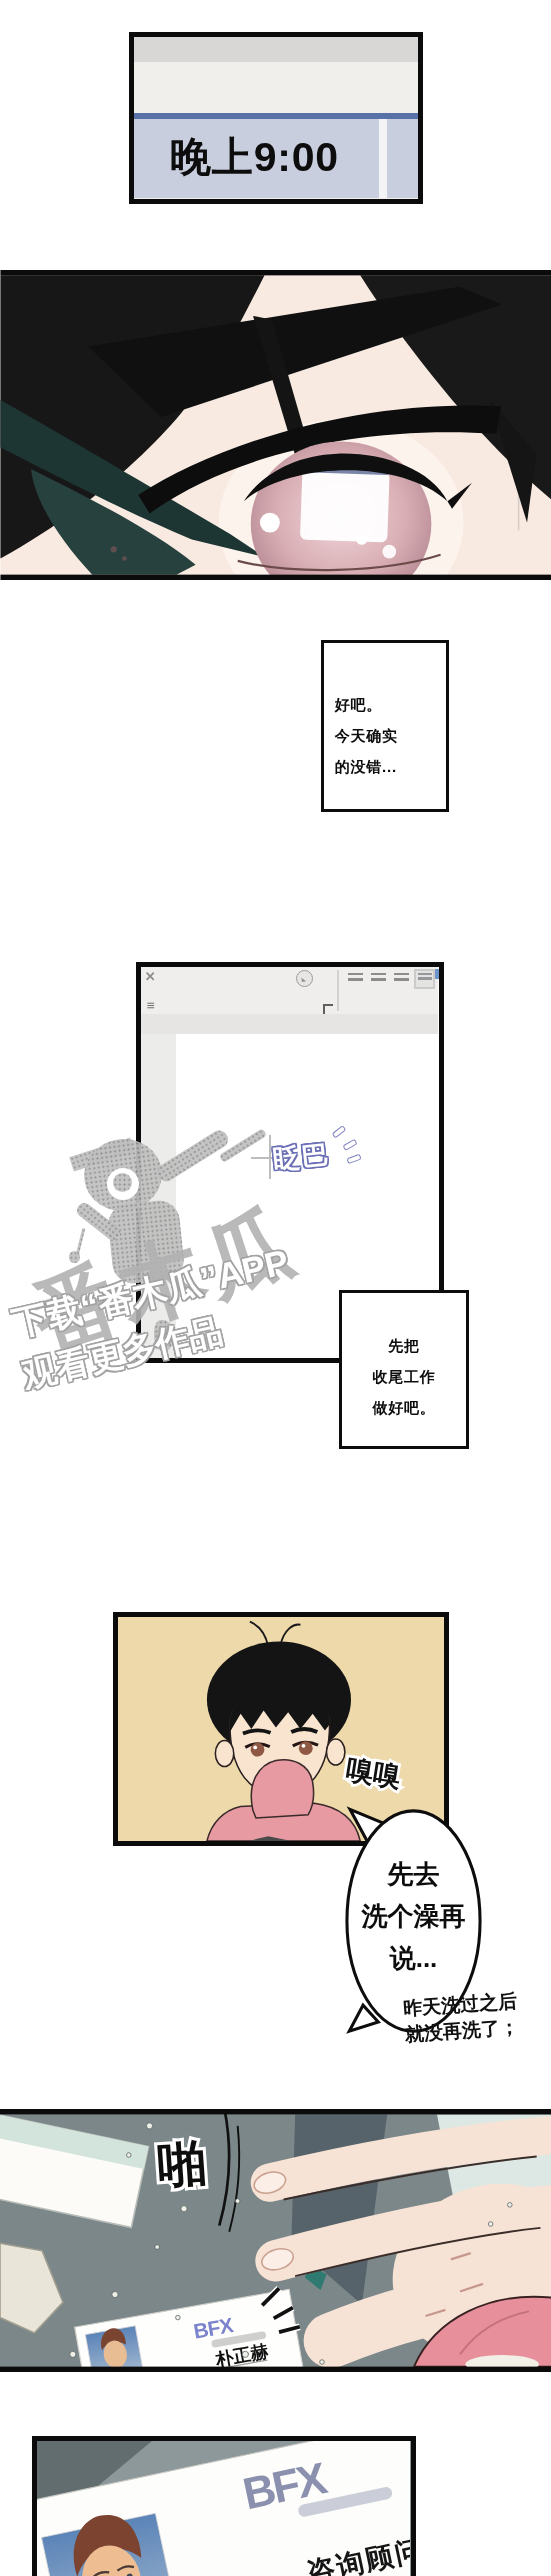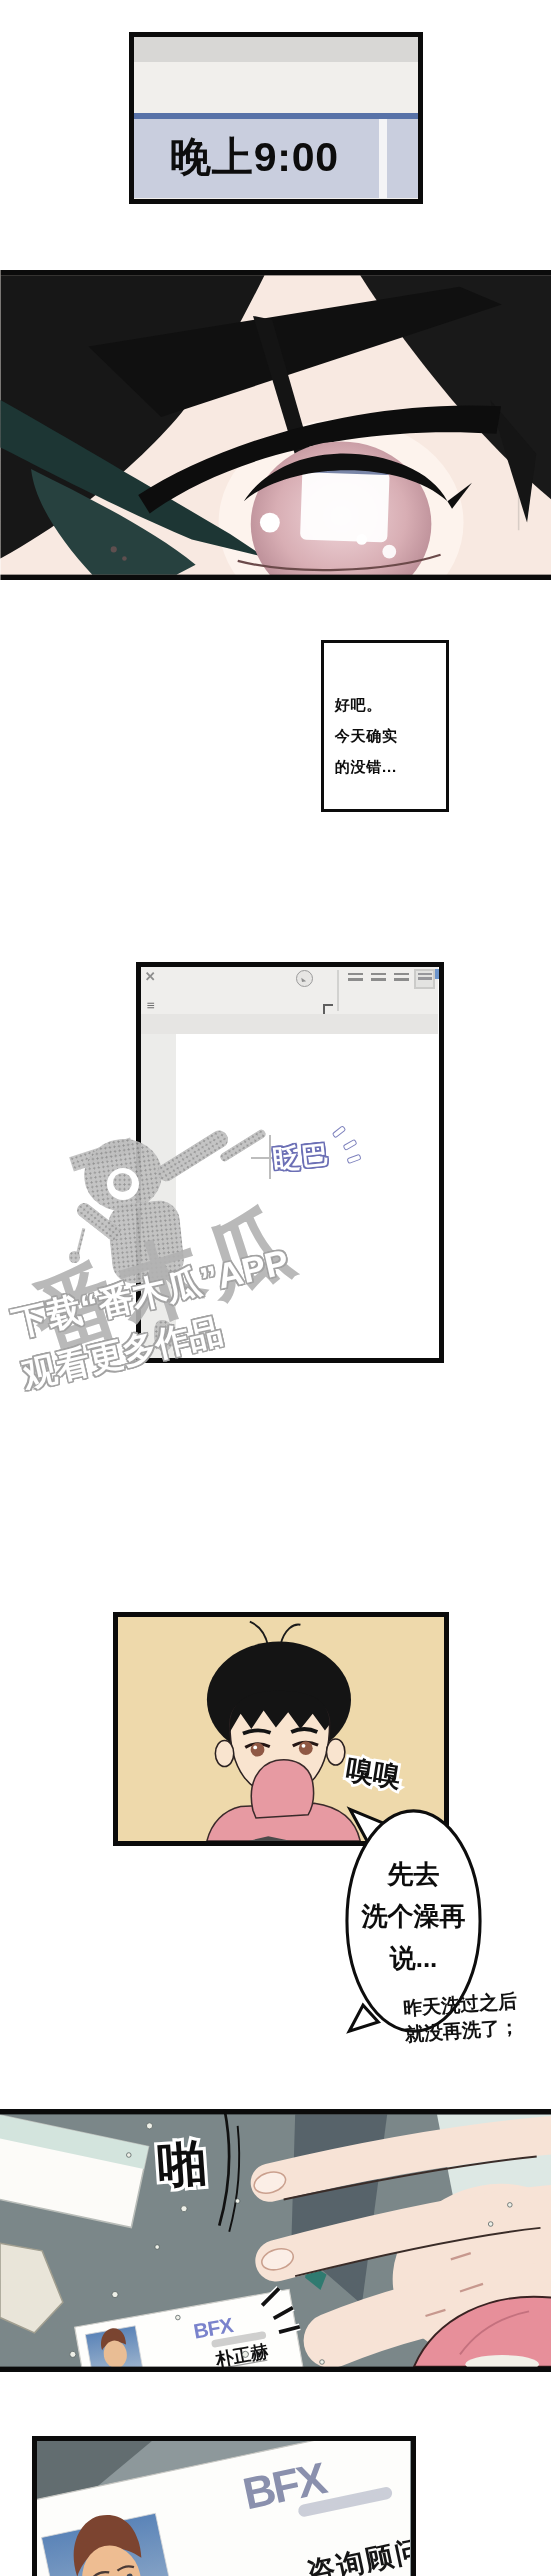--- a/index.html
+++ b/index.html
@@ -186,20 +186,25 @@
     <div class="m-stick dot"></div>
     <div class="m-armL dot"></div>
     <div class="m-note dot"></div>
     <div class="m-stem dot"></div>
     <div class="m-foot dot"></div>
   </div>
   <div id="wm-brand" class="abs" style="z-index:6">番木瓜</div>
   <div id="wm-line1" class="abs wm-outline" style="z-index:6">下载“番木瓜”APP</div>
   <div id="wm-line2" class="abs wm-outline" style="z-index:6">观看更多作品</div>
 
+  <div id="box3" class="abs nbox">
+    <div>先把</div>
+    <div>收尾工作</div>
+    <div>做好吧。</div>
+  </div>
 
   <div id="panel-sniff" class="abs">
     <svg width="325" height="224" viewBox="0 0 424 292">
       <path d="M196,38 C192,20 182,10 172,6" stroke="#1a1a1a" stroke-width="2.5" fill="none"></path>
       <path d="M212,36 C217,16 229,8 238,10" stroke="#1a1a1a" stroke-width="2.5" fill="none"></path>
       <ellipse cx="210" cy="108" rx="94" ry="76" fill="#141414"></ellipse>
       <path d="M146,140 C146,198 172,232 210,232 C250,232 276,198 276,140 C276,118 262,100 210,100 C160,100 146,118 146,140 Z" fill="#f9e4cf" stroke="#2a2020" stroke-width="2"></path>
       <ellipse cx="139" cy="178" rx="12" ry="17" fill="#f9e4cf" stroke="#2a2020" stroke-width="2"></ellipse>
       <ellipse cx="284" cy="176" rx="12" ry="17" fill="#f9e4cf" stroke="#2a2020" stroke-width="2"></ellipse>
       <path d="M146,150 L160,126 L174,146 L190,122 L206,144 L222,124 L238,146 L254,126 L270,148 L276,140 C276,112 258,96 210,96 C164,96 146,114 146,142 Z" fill="#141414"></path>

